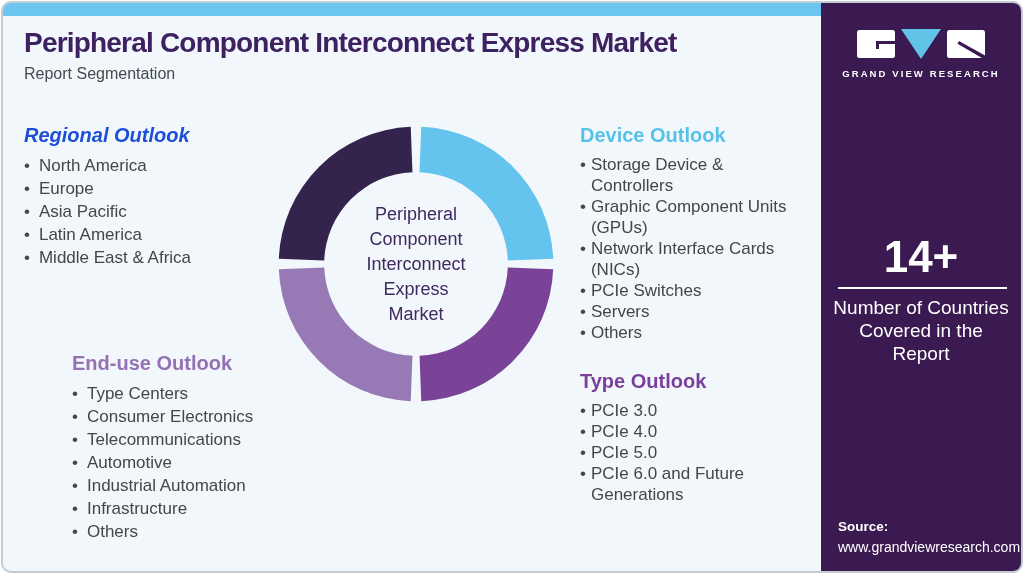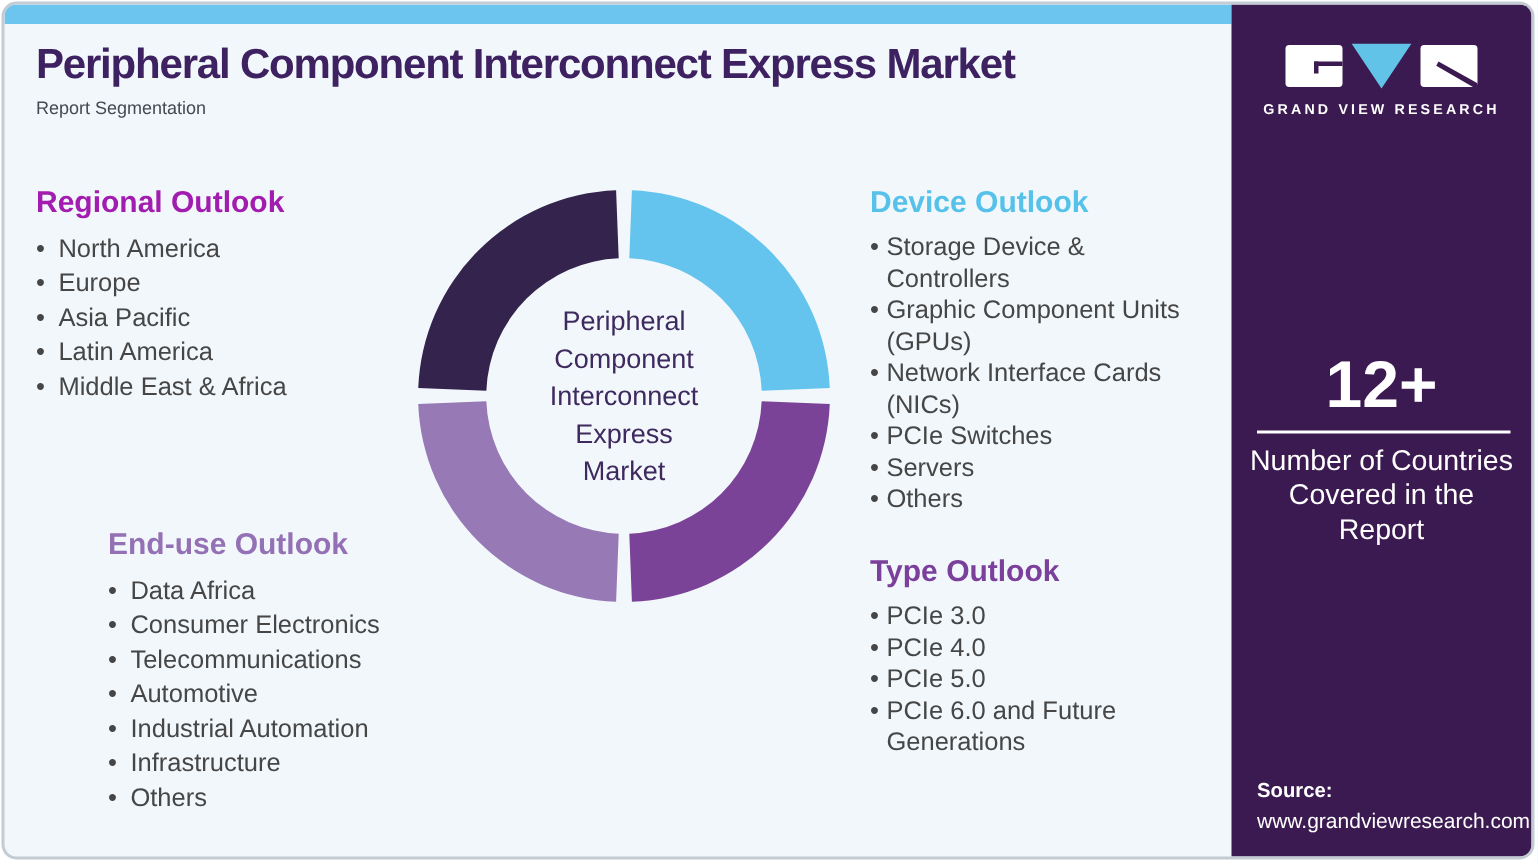--- a/index.html
+++ b/index.html
@@ -18,32 +18,32 @@
   .topbar {
     position:absolute; top:0; left:0; width:818px; height:13px;
     background:#6cc5ee;
   }
   
   .header { position:absolute; left:21px; top:24px; }
   .title {
     font-size:28px; font-weight:bold; color:#3d2160;
     letter-spacing:-0.8px; line-height:32px;
   }
-  .subtitle { font-size:12px; color:#444a4f; margin-top:6px; }
+  .subtitle { font-size:16px; color:#444a4f; margin-top:6px; }
 
   
   .sec { position:absolute; }
   .sec h3 { margin:0 0 7px 0; font-weight:bold; }
   .sec ul { list-style:none; margin:0; padding:0; color:#464646; }
   .sec li { display:flex; align-items:flex-start; }
   .bullet { flex:0 0 auto; }
   .li-text { flex:1 1 auto; }
 
   .sec-regional { left:21px; top:121px; width:255px; }
-  .sec-regional h3 { font-size:20px; color:#a21caf; }
+  .sec-regional h3 { font-size:20px; color:#1d4ed8;font-style:italic; }
   .sec-regional ul, .sec-enduse ul { font-size:17px; }
   .sec-regional li, .sec-enduse li { line-height:23px; }
   .sec-regional .bullet, .sec-enduse .bullet { margin-right:9px; }
 
   .sec-enduse { left:21px; top:349px; width:265px;margin-left:48px; }
   .sec-enduse h3 { font-size:20px; color:#9471b4; }
 
   .sec-device { left:577px; top:121px; width:230px; }
   .sec-device h3 { font-size:20px; color:#56c2ea; }
   .sec-device ul, .sec-type ul { font-size:17px; }
@@ -120,21 +120,21 @@
           <span class="li-text">Middle East &amp; Africa</span>
         </li>
       </ul>
   </div>
 
   <div class="sec sec-enduse">
     <h3>End-use Outlook</h3>
     <ul>
         <li>
           <span class="bullet">•</span>
-          <span class="li-text">Data Africa</span>
+          <span class="li-text">Type Centers</span>
         </li>
         <li>
           <span class="bullet">•</span>
           <span class="li-text">Consumer Electronics</span>
         </li>
         <li>
           <span class="bullet">•</span>
           <span class="li-text">Telecommunications</span>
         </li>
         <li>
@@ -227,21 +227,21 @@
         <rect x="20" y="12" width="19" height="3" fill="#3b1a51"></rect>
         <rect x="20" y="12" width="3" height="8" fill="#3b1a51"></rect>
         <polygon points="45,0 85,0 65,30" fill="#62c3e8"></polygon>
         <rect x="91" y="1" width="38" height="28" rx="2.5" fill="#ffffff"></rect>
         <path d="M103,12 L129,26.5 L129,29 L126,29 L101.5,14.8 Z" fill="#3b1a51"></path>
       </svg>
       <div class="logo-text">GRAND VIEW RESEARCH</div>
     </div>
 
     <div class="stat">
-      <div class="stat-value">12+</div>
+      <div class="stat-value">14+</div>
       <hr class="stat-rule">
       <div class="stat-label">Number of Countries Covered in the Report</div>
     </div>
 
     <div class="source">
       <div class="source-label">Source:</div>
       <div class="source-url">www.grandviewresearch.com</div>
     </div>
   </div>
 </div>

